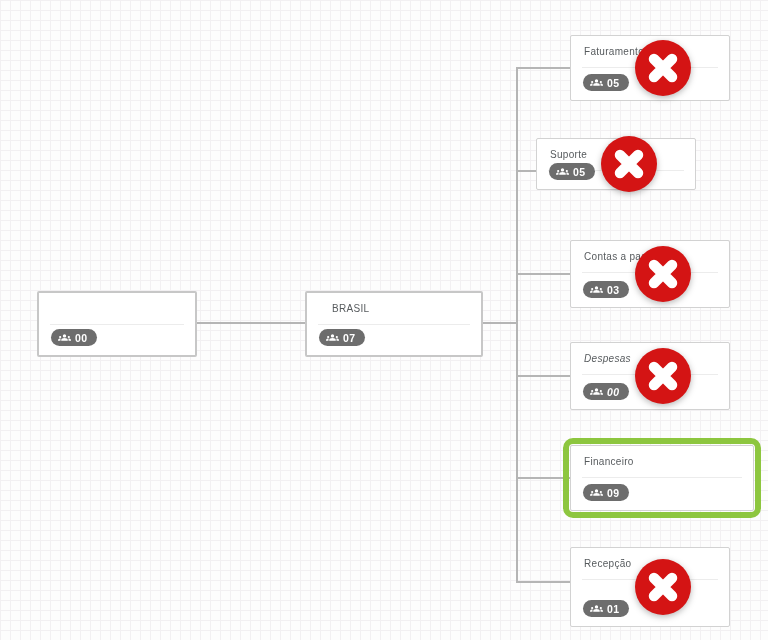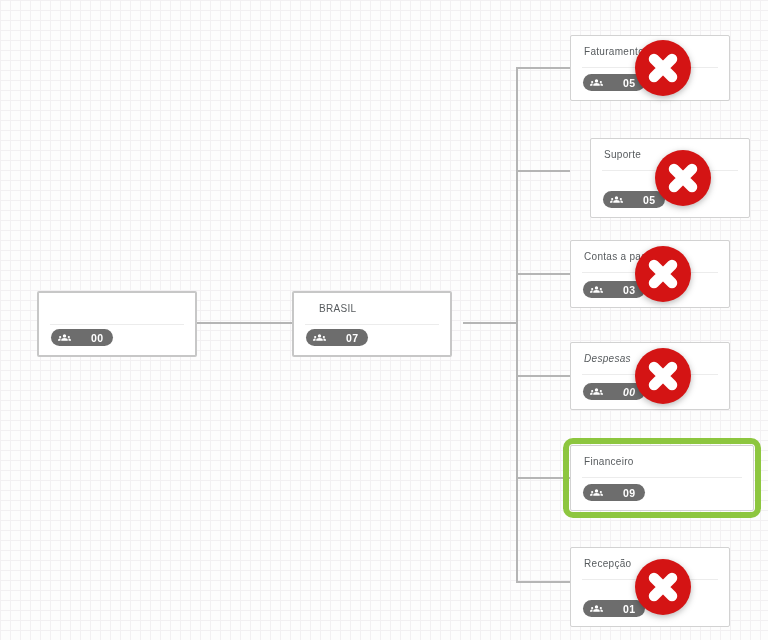--- a/index.html
+++ b/index.html
@@ -29,23 +29,23 @@
   #conn-b-financeiro  { left:517px; top:477px; width:53px; }
   #conn-b-recepcao    { left:517px; top:581px; width:53px; }
 
   
   .node {
     position:absolute; background:#fff;
     border:1px solid #d2d2d2; border-radius:2px;
   }
   .node.root { border:2px solid #c7c7c7; }
   #node-root       { left:37px;  top:291px; width:160px; height:66px; }
-  #node-brasil     { left:292px; top:291px; width:160px; height:66px; }
+  #node-brasil     { left:305px; top:291px; width:178px; height:66px; }
   #node-faturamento{ left:570px; top:35px;  width:160px; height:66px; }
-  #node-suporte    { left:590px; top:138px; width:160px; height:80px; }
+  #node-suporte    { left:536px; top:138px; width:160px; height:52px; }
   #node-contas     { left:570px; top:240px; width:160px; height:68px; }
   #node-despesas   { left:570px; top:342px; width:160px; height:68px;font-style:italic; }
   #node-financeiro { left:570px; top:445px; width:184px; height:66px; }
   #node-recepcao   { left:570px; top:547px; width:160px; height:80px; }
 
   .node.selected::before {
     content:""; position:absolute; inset:-8px;
     border:6px solid #8dc63f; border-radius:10px;
     pointer-events:none;
   }
@@ -57,21 +57,21 @@
   }
   #node-brasil .node-title { left:25px; }
 
   .node-divider {
     position:absolute; left:11px; right:11px; top:31px;
     height:1px; background:#ececec;
   }
 
   .badge {
     position:absolute; left:12px; bottom:9px;
-    display:inline-flex; align-items:center; gap:20px;
+    display:inline-flex; align-items:center; gap:4px;
     background:#6d6d6d; color:#fff;
     border-radius:9px; padding:2px 9px 2px 7px; height:17px;
   }
   .badge .count { font-size:10.5px; font-weight:bold; letter-spacing:.5px; }
   .badge svg { display:block; }
 
   .x-badge {
     position:absolute; left:64px; top:50%;
     width:56px; height:56px; transform:translateY(-50%);
     filter:drop-shadow(0 2px 3px rgba(0,0,0,.28));

